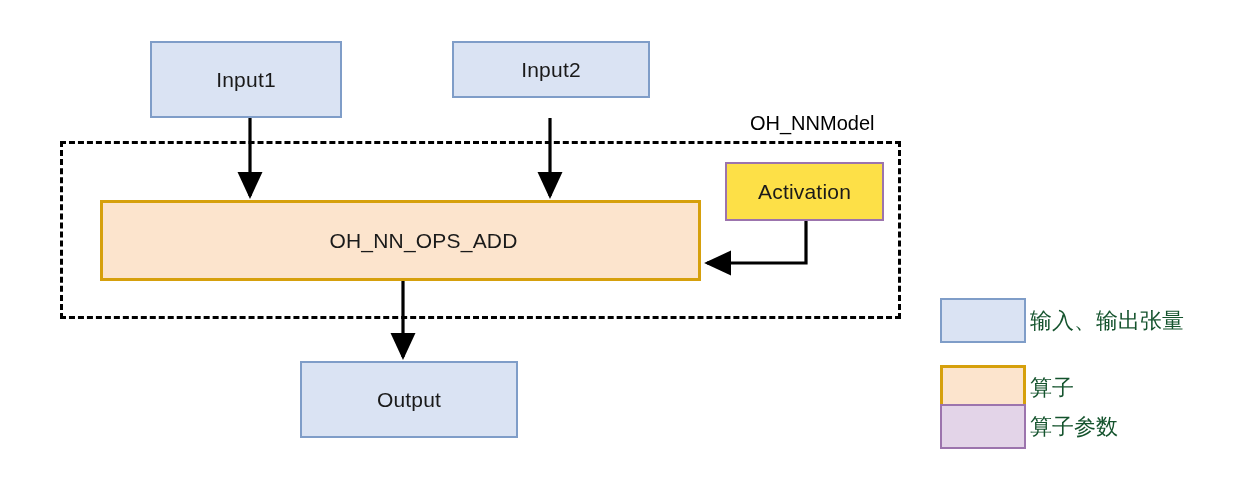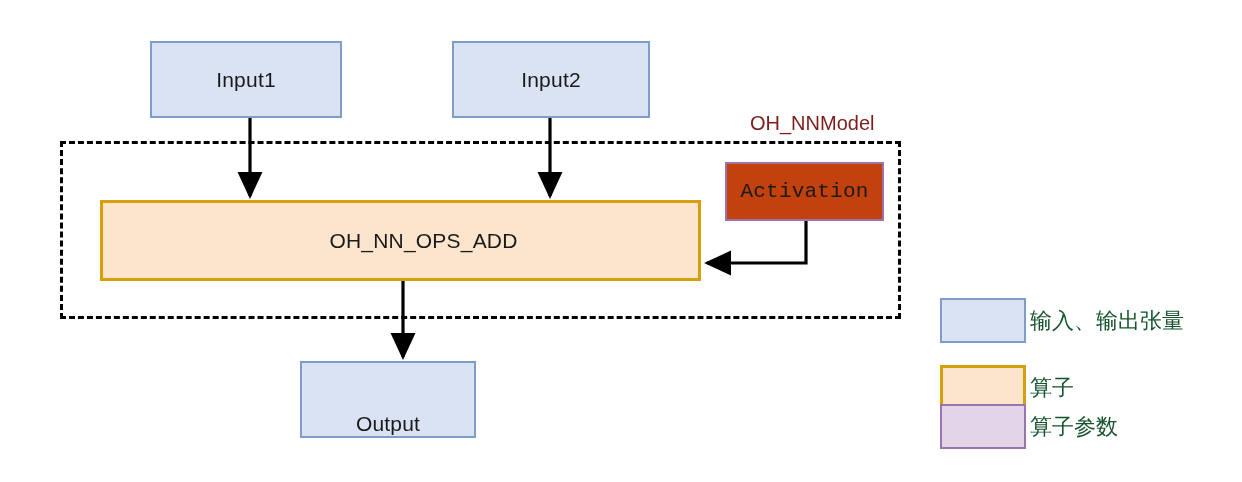--- a/index.html
+++ b/index.html
@@ -30,34 +30,33 @@
   }
   .tensor-box {
     background: #dae3f3;
     border: 2px solid #7f9dc8;
   }
   .op-box {
     background: #fce4cd;
     border: 3px solid #d6a00c;
   }
   .param-box {
-    background: #c2410c;
+    background: #fde047;
     border: 2px solid #9c74ad;
-    font-family: Liberation Mono, monospace;
   }
   .model-frame {
     position: absolute;
     box-sizing: border-box;
     border: 3px dashed #000000;
     background: transparent;
   }
   .frame-label {
     position: absolute;
     font-size: 20px;
-    color: #7f1d1d;
+    color: #000000;
     white-space: nowrap;
   }
   .legend {
     position: absolute;
   }
   .legend-row {
     position: absolute;
     display: flex;
     align-items: center;
   }
@@ -115,33 +114,33 @@
 
     <path d="M403,281 L403,357" stroke="#000000" stroke-width="3.2" fill="none" marker-end="url(#arrowhead)"></path>
 
     <path d="M806,221 L806,263 L707,263" stroke="#000000" stroke-width="3.2" fill="none" marker-end="url(#arrowhead)"></path>
   </svg>
 
   <div class="node tensor-box" style="left:150px; top:41px; width:192px; height:77px;">
     <span>Input1</span>
   </div>
 
-  <div class="node tensor-box" style="left:452px; top:41px; width:198px; height:77px;">
+  <div class="node tensor-box" style="left:452px; top:41px; width:198px; height:57px;">
     <span>Input2</span>
   </div>
 
   <div class="node op-box" style="left:100px; top:200px; width:601px; height:81px;padding-left:46px;">
     <span>OH_NN_OPS_ADD</span>
   </div>
 
   <div class="node param-box" style="left:725px; top:162px; width:159px; height:59px;">
     <span>Activation</span>
   </div>
 
-  <div class="node tensor-box" style="left:300px; top:361px; width:176px; height:77px;align-items:flex-end;">
+  <div class="node tensor-box" style="left:300px; top:361px; width:218px; height:77px;">
     <span>Output</span>
   </div>
 
   <div class="legend" style="left:940px; top:298px; width:290px; height:150px;">
 
     <div class="legend-row" style="left:0px; top:0px;">
       <span class="legend-swatch blue"></span>
       <span class="legend-label">输入、输出张量</span>
     </div>
 

